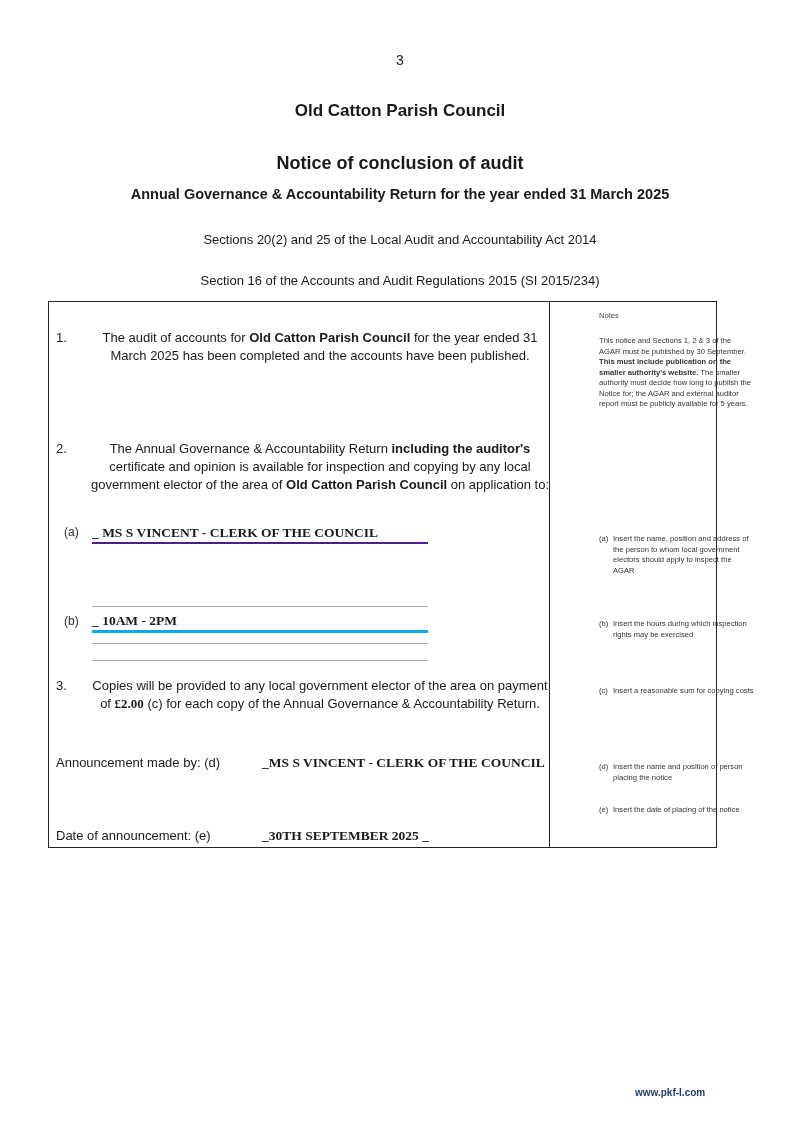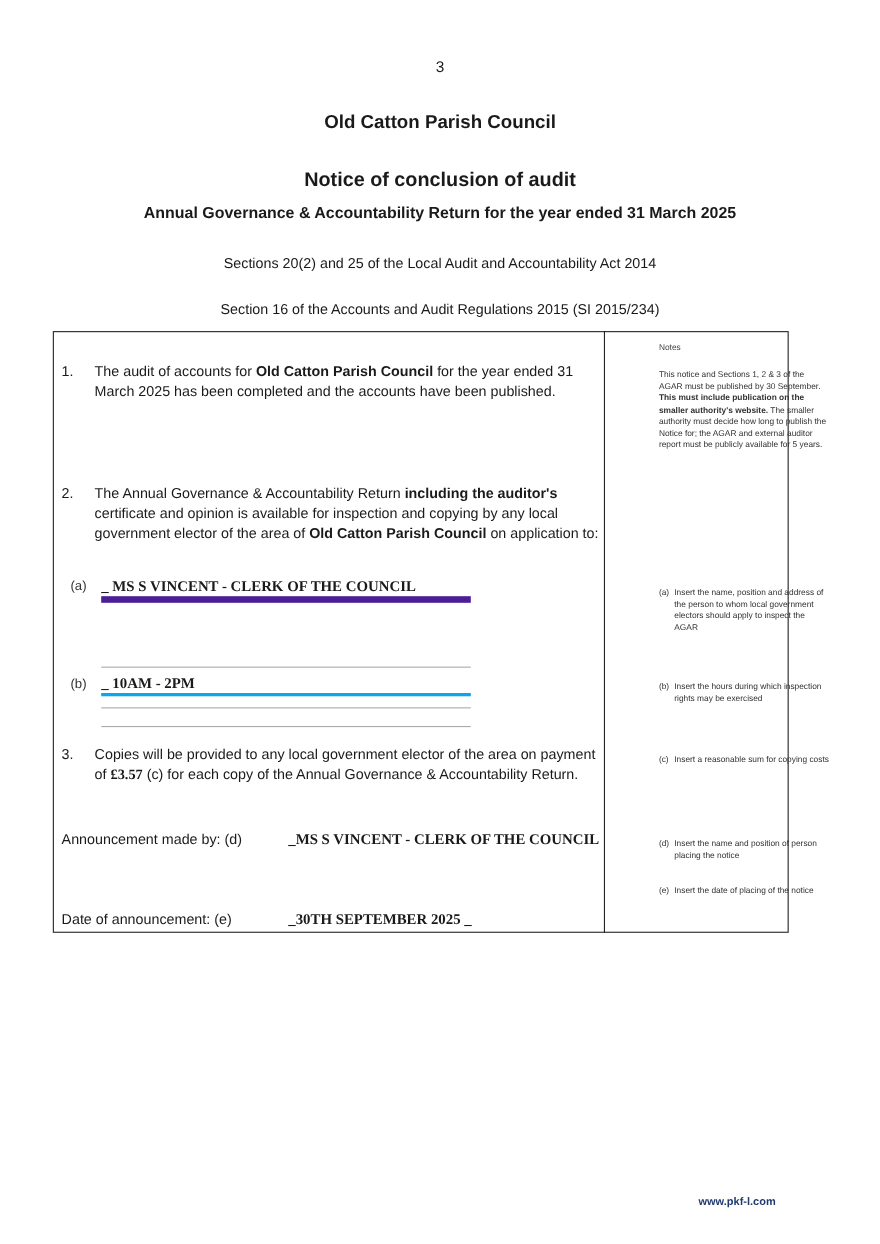--- a/index.html
+++ b/index.html
@@ -13,31 +13,31 @@
   .legal { font-size:13px; }
   .legal1 { top:232px; }
   .legal2 { top:273px; }
 
   .box { left:48px; top:301px; width:669px; height:547px; border:1px solid #222; box-sizing:border-box; }
   .divider { left:549px; top:301px; width:1px; height:547px; background:#222; }
 
   .main-text { font-size:13px; line-height:18px; }
   .num { width:30px; }
   .para { left:56px; display:flex; }
-  .para .body { width:468px; }
+  .para .body { width:468px;text-align:center; }
   .para1 { top:329px; }
   .para2 { top:440px; }
   .para3 { top:677px; }
   b { font-weight:bold; }
 
   .serif { font-family:"Liberation Serif", serif; font-weight:bold; font-size:13.5px; }
   .addr { left:64px; top:523px; display:flex; }
   .addr .lbl, .hours .lbl { width:28px; font-size:12px; color:#333; padding-top:2px; }
   .addr-lines { width:336px; line-height:19px; }
-  .uline { border-bottom:6px solid #4c1d95; display:block; }
+  .uline { border-bottom:2px solid #4c1d95; display:block; }
   .blank-line { width:336px; height:1px; background:#aaa; }
   .hours { left:64px; top:612px; display:flex; }
   .hours-line { width:336px; line-height:18px; border-bottom:3px solid #0ea5e9; }
 
   .ann-row { left:56px; font-size:13px; }
   .ann-label { width:206px; display:inline-block; }
   .ann1 { top:755px; }
   .ann2 { top:828px; }
 
   .notes { left:555px; width:155px; font-size:7.6px; line-height:10.5px; color:#333;margin-left:44px; }
@@ -86,21 +86,21 @@
 
 <div class="abs hours">
   <span class="lbl">(b)</span>
   <div class="hours-line serif">_ 10AM - 2PM</div>
 </div>
 <div class="abs blank-line" style="left:92px; top:643px;"></div>
 <div class="abs blank-line" style="left:92px; top:660px;"></div>
 
 <div class="abs para para3 main-text">
   <span class="num">3.</span>
-  <span class="body"><span>Copies will be provided to any local government elector of the area on payment of </span><b class="serif" style="font-size:13px">£3.57</b><span> (c) for each copy of the Annual Governance &amp; Accountability Return.</span></span>
+  <span class="body"><span>Copies will be provided to any local government elector of the area on payment of </span><b class="serif" style="font-size:13px">£2.00</b><span> (c) for each copy of the Annual Governance &amp; Accountability Return.</span></span>
 </div>
 
 <div class="abs ann-row ann1">
   <span class="ann-label">Announcement made by: (d)</span><span class="serif">_MS S VINCENT - CLERK OF THE COUNCIL</span>
 </div>
 <div class="abs ann-row ann2">
   <span class="ann-label">Date of announcement: (e)</span><span class="serif">_30TH SEPTEMBER 2025 _</span>
 </div>
 
 <div class="abs notes notes-head">Notes</div>

